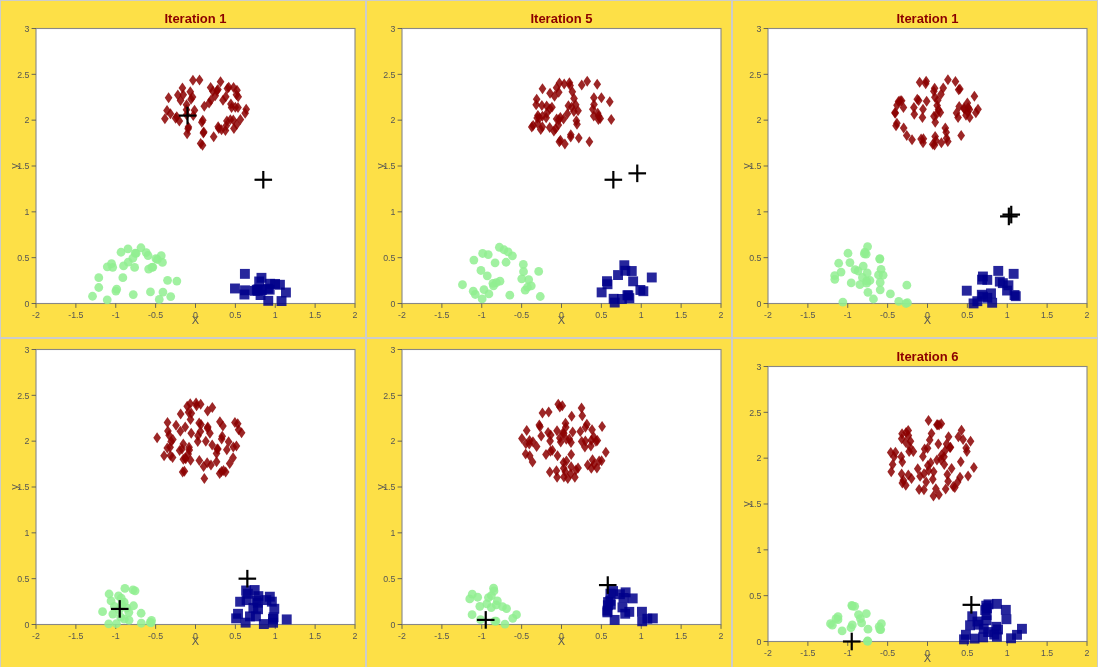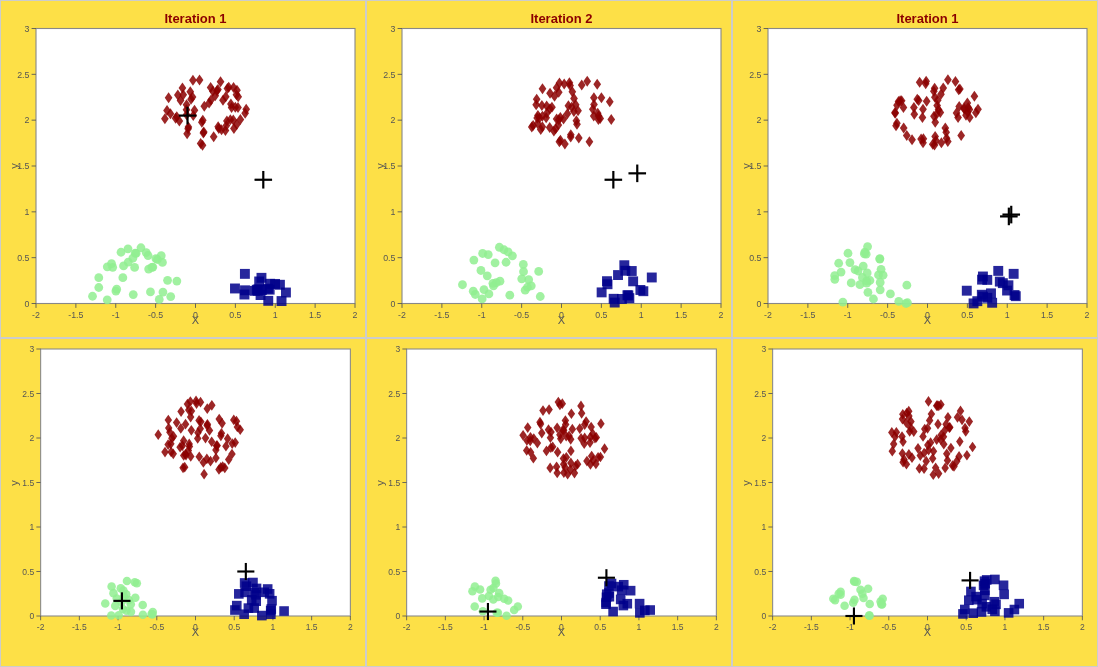--- a/index.html
+++ b/index.html
@@ -221,21 +221,21 @@
             <line x1="129.75" y1="79.16666666666669" x2="145.75" y2="79.16666666666669" stroke="#000" stroke-width="2"></line>
             <line x1="137.75" y1="71.16666666666669" x2="137.75" y2="87.16666666666669" stroke="#000" stroke-width="2"></line>
           </g>
           <g>
             <line x1="198.625" y1="137.5" x2="214.625" y2="137.5" stroke="#000" stroke-width="2"></line>
             <line x1="206.625" y1="129.5" x2="206.625" y2="145.5" stroke="#000" stroke-width="2"></line>
           </g>
         </svg><div class="axis-label-x">X</div></div>
     </div>
     <div class="plot-container">
-      <div class="plot-title">Iteration 2</div>
+      <div class="plot-title">Iteration 5</div>
       <div class="plot-area"><div class="axis-label-y">y</div><svg viewBox="0 0 290 250" width="100%" height="100%" class="plot-svg">
           <rect x="0" y="0" width="290" height="250" fill="white" stroke="#888" stroke-width="1"></rect>
           <line x1="0" y1="250" x2="0" y2="254" stroke="#555" stroke-width="0.8"></line>
           <text x="0" y="263" text-anchor="middle" font-size="8" fill="#555">-2</text>
           <line x1="36.25" y1="250" x2="36.25" y2="254" stroke="#555" stroke-width="0.8"></line>
           <text x="36.25" y="263" text-anchor="middle" font-size="8" fill="#555">-1.5</text>
           <line x1="72.5" y1="250" x2="72.5" y2="254" stroke="#555" stroke-width="0.8"></line>
           <text x="72.5" y="263" text-anchor="middle" font-size="8" fill="#555">-1</text>
           <line x1="108.75" y1="250" x2="108.75" y2="254" stroke="#555" stroke-width="0.8"></line>
           <text x="108.75" y="263" text-anchor="middle" font-size="8" fill="#555">-0.5</text>
@@ -876,20 +876,21 @@
             <line x1="68.125" y1="245.83333333333334" x2="84.125" y2="245.83333333333334" stroke="#000" stroke-width="2"></line>
             <line x1="76.125" y1="237.83333333333334" x2="76.125" y2="253.83333333333334" stroke="#000" stroke-width="2"></line>
           </g>
           <g>
             <line x1="179.05" y1="214.16666666666666" x2="195.05" y2="214.16666666666666" stroke="#000" stroke-width="2"></line>
             <line x1="187.05" y1="206.16666666666666" x2="187.05" y2="222.16666666666666" stroke="#000" stroke-width="2"></line>
           </g>
         </svg><div class="axis-label-x">X</div></div>
     </div>
     <div class="plot-container">
+      <div class="plot-title">Iteration 6</div>
       <div class="plot-area"><div class="axis-label-y">y</div><svg viewBox="0 0 290 250" width="100%" height="100%" class="plot-svg">
           <rect x="0" y="0" width="290" height="250" fill="white" stroke="#888" stroke-width="1"></rect>
           <line x1="0" y1="250" x2="0" y2="254" stroke="#555" stroke-width="0.8"></line>
           <text x="0" y="263" text-anchor="middle" font-size="8" fill="#555">-2</text>
           <line x1="36.25" y1="250" x2="36.25" y2="254" stroke="#555" stroke-width="0.8"></line>
           <text x="36.25" y="263" text-anchor="middle" font-size="8" fill="#555">-1.5</text>
           <line x1="72.5" y1="250" x2="72.5" y2="254" stroke="#555" stroke-width="0.8"></line>
           <text x="72.5" y="263" text-anchor="middle" font-size="8" fill="#555">-1</text>
           <line x1="108.75" y1="250" x2="108.75" y2="254" stroke="#555" stroke-width="0.8"></line>
           <text x="108.75" y="263" text-anchor="middle" font-size="8" fill="#555">-0.5</text>

